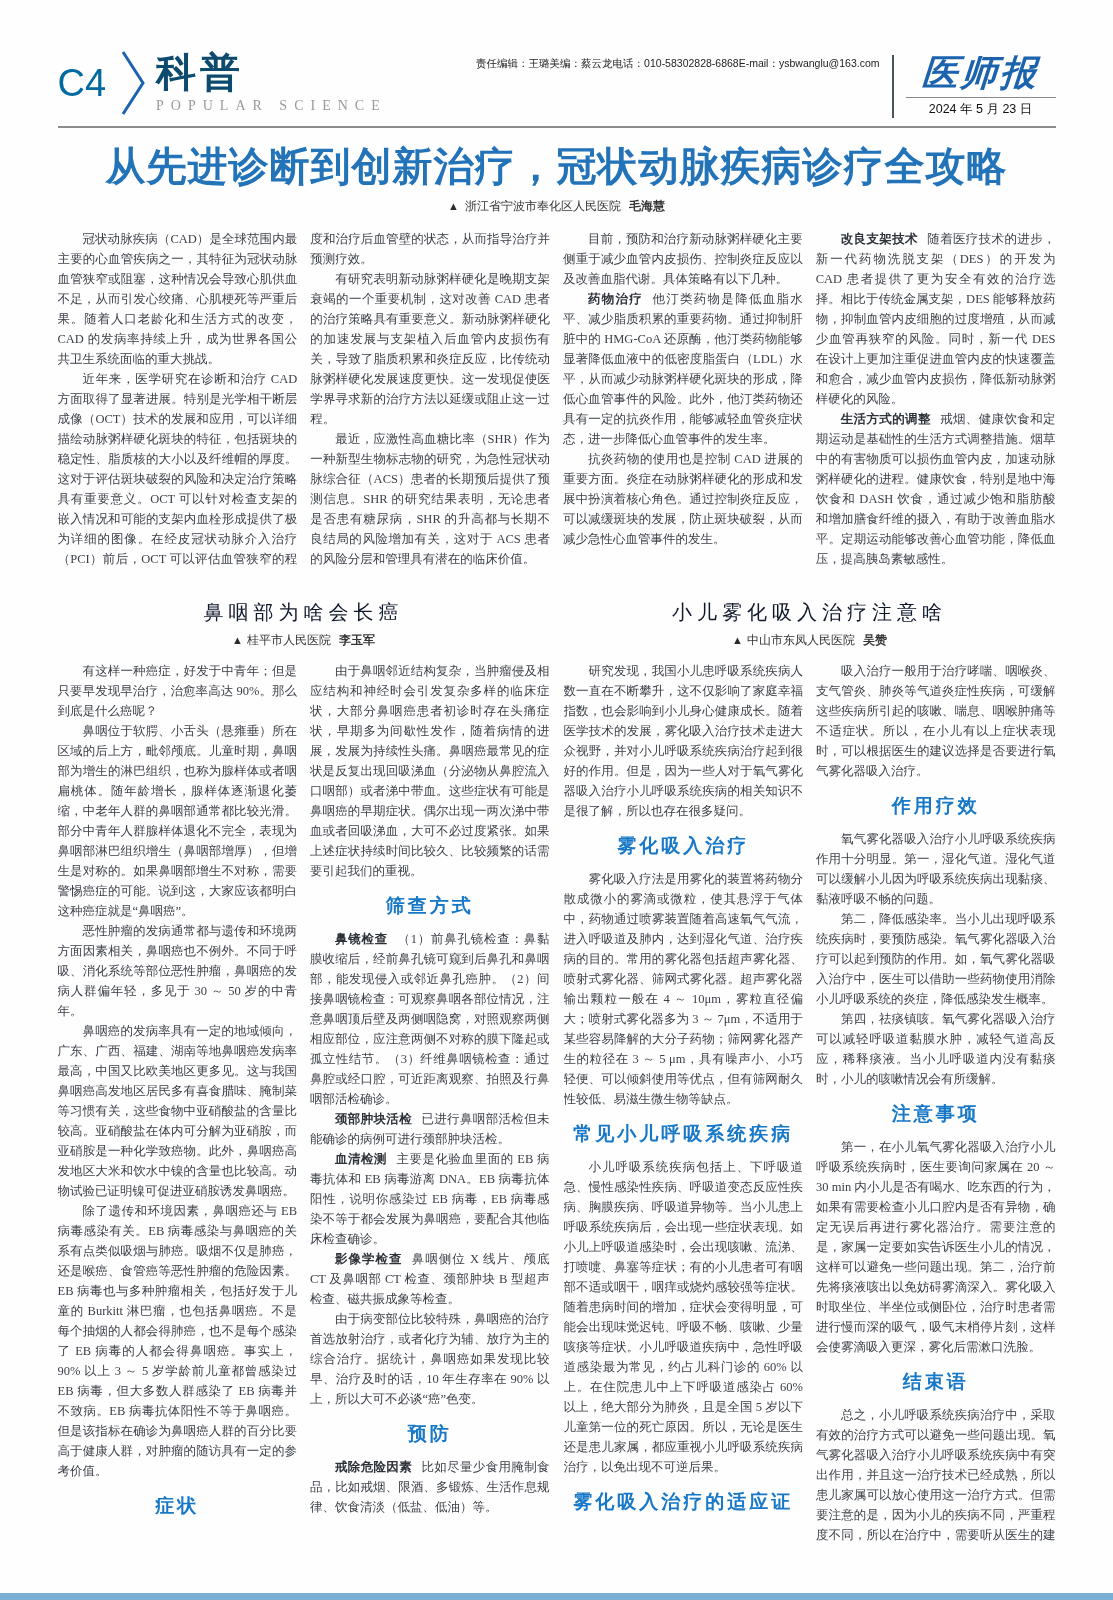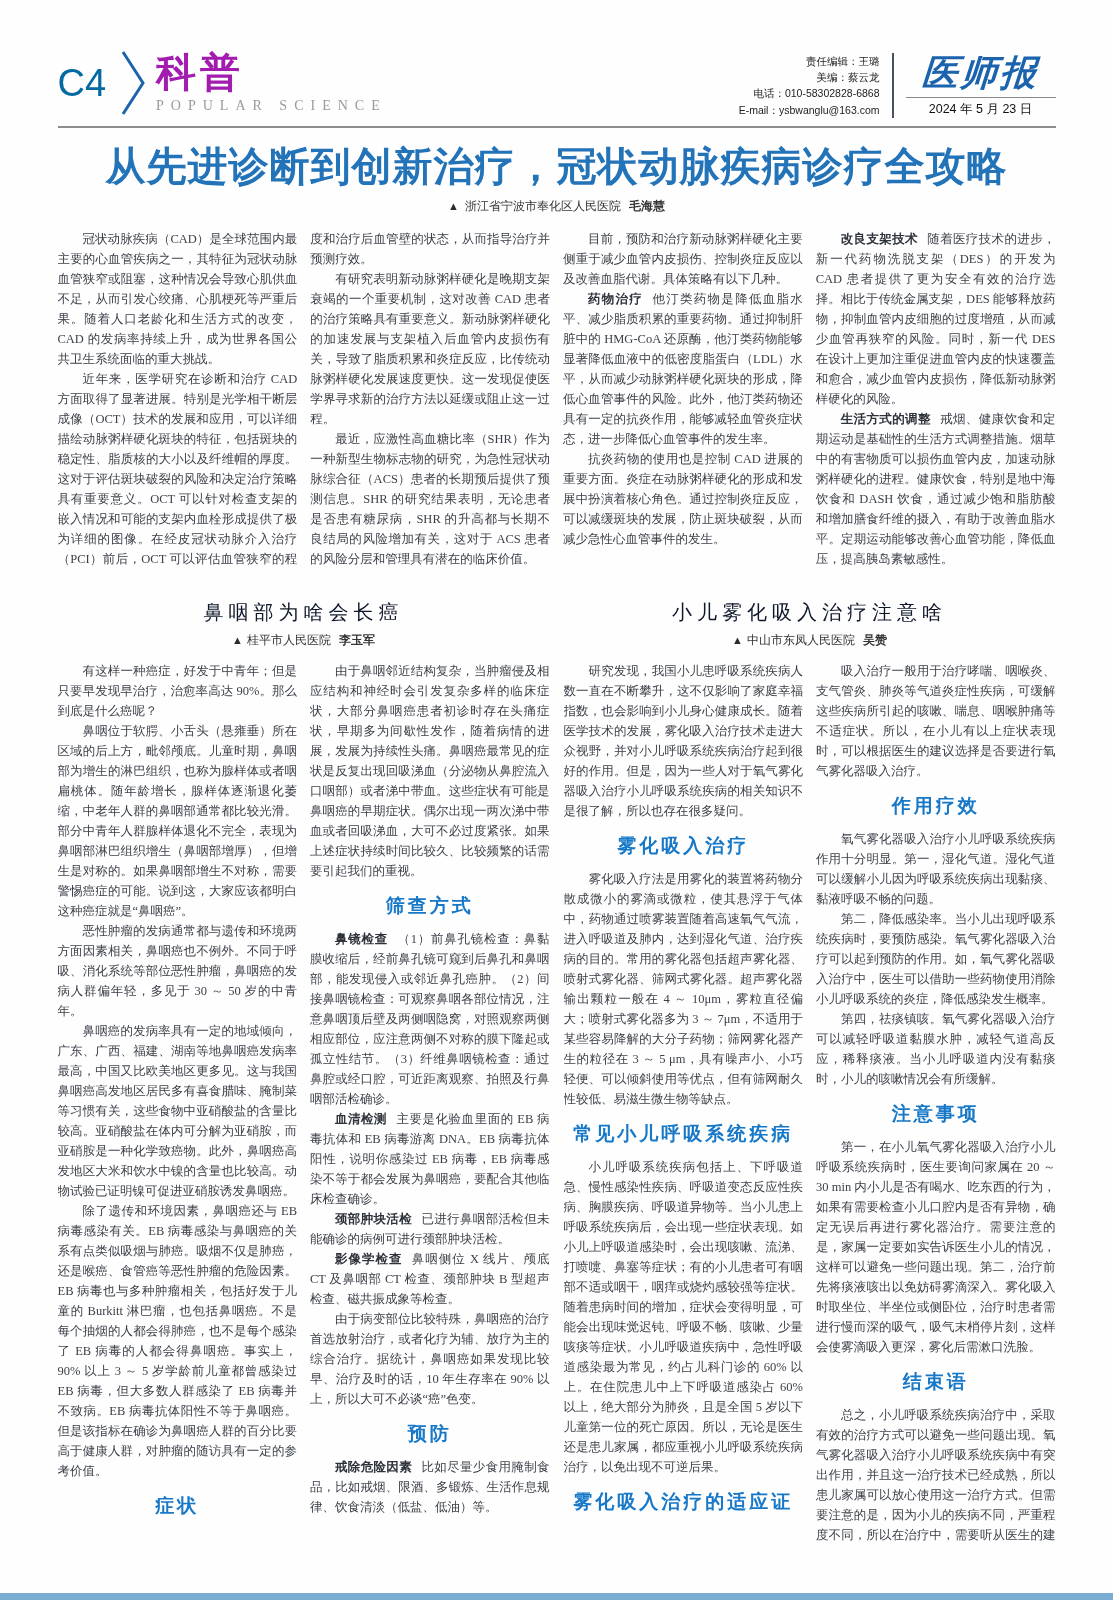--- a/index.html
+++ b/index.html
@@ -7,25 +7,25 @@
         font-family:"Liberation Serif","DejaVu Serif",serif;color:#3a3f47;overflow:hidden;}
   .inner{width:998px;margin:0 auto;}
 
   
   .hdr{display:flex;justify-content:space-between;align-items:flex-end;padding-top:50px;}
   .hdr-left{display:flex;align-items:flex-start;}
   .page-code{font-size:38px;color:#0369a1;font-weight:normal;line-height:1;padding-top:14px;
              font-family:"Liberation Sans",sans-serif;}
   .chevron{margin:0 10px 0 14px;}
   .sec-block{display:flex;flex-direction:column;}
-  .sec-cn{font-size:40px;font-weight:bold;color:#a21caf;line-height:1.1;letter-spacing:4px;
+  .sec-cn{font-size:40px;font-weight:bold;color:#0c4a6e;line-height:1.1;letter-spacing:4px;
           font-family:"Liberation Sans",sans-serif;}
   .sec-en{font-size:14px;color:#9a9a9a;letter-spacing:7px;margin-top:4px;}
   .hdr-right{display:flex;align-items:stretch;padding-bottom:2px;}
-  .contact{display:flex;flex-direction:column;justify-content:flex-end;text-align:right;
+  .contact{display:flex;flex-direction:row;justify-content:flex-end;text-align:right;
            font-size:10.5px;line-height:1.55;color:#222;font-family:"Liberation Sans",sans-serif;}
   .vdiv{width:2px;background:#49525c;margin:0 12px;}
   .mast{display:flex;flex-direction:column;align-items:center;justify-content:flex-end;min-width:150px;}
   .mast-name{font-size:36px;font-weight:bold;font-style:italic;color:#1c63ae;line-height:1.05;
              letter-spacing:3px;transform:skewX(-4deg);}
   .mast-date{font-size:12.5px;color:#111;border-top:1px solid #8a8a8a;margin-top:4px;padding-top:3px;
              width:100%;text-align:center;font-family:"Liberation Sans",sans-serif;}
   .hdr-rule{border-bottom:2px solid #8d8d8d;margin-top:6px;}
 
   
@@ -116,22 +116,22 @@
         <div class="art-body cols2">
             <p>有这样一种癌症，好发于中青年；但是只要早发现早治疗，治愈率高达 90%。那么到底是什么癌呢？</p>
             <p>鼻咽位于软腭、小舌头（悬雍垂）所在区域的后上方，毗邻颅底。儿童时期，鼻咽部为增生的淋巴组织，也称为腺样体或者咽扁桃体。随年龄增长，腺样体逐渐退化萎缩，中老年人群的鼻咽部通常都比较光滑。部分中青年人群腺样体退化不完全，表现为鼻咽部淋巴组织增生（鼻咽部增厚），但增生是对称的。如果鼻咽部增生不对称，需要警惕癌症的可能。说到这，大家应该都明白这种癌症就是“鼻咽癌”。</p>
             <p>恶性肿瘤的发病通常都与遗传和环境两方面因素相关，鼻咽癌也不例外。不同于呼吸、消化系统等部位恶性肿瘤，鼻咽癌的发病人群偏年轻，多见于 30 ～ 50 岁的中青年。</p>
             <p>鼻咽癌的发病率具有一定的地域倾向，广东、广西、福建、湖南等地鼻咽癌发病率最高，中国又比欧美地区更多见。这与我国鼻咽癌高发地区居民多有喜食腊味、腌制菜等习惯有关，这些食物中亚硝酸盐的含量比较高。亚硝酸盐在体内可分解为亚硝胺，而亚硝胺是一种化学致癌物。此外，鼻咽癌高发地区大米和饮水中镍的含量也比较高。动物试验已证明镍可促进亚硝胺诱发鼻咽癌。</p>
             <p>除了遗传和环境因素，鼻咽癌还与 EB 病毒感染有关。EB 病毒感染与鼻咽癌的关系有点类似吸烟与肺癌。吸烟不仅是肺癌，还是喉癌、食管癌等恶性肿瘤的危险因素。EB 病毒也与多种肿瘤相关，包括好发于儿童的 Burkitt 淋巴瘤，也包括鼻咽癌。不是每个抽烟的人都会得肺癌，也不是每个感染了 EB 病毒的人都会得鼻咽癌。事实上，90% 以上 3 ～ 5 岁学龄前儿童都曾感染过 EB 病毒，但大多数人群感染了 EB 病毒并不致病。EB 病毒抗体阳性不等于鼻咽癌。但是该指标在确诊为鼻咽癌人群的百分比要高于健康人群，对肿瘤的随访具有一定的参考价值。</p>
             <div class="subhead">症状</div>
             <p>由于鼻咽邻近结构复杂，当肿瘤侵及相应结构和神经时会引发复杂多样的临床症状，大部分鼻咽癌患者初诊时存在头痛症状，早期多为间歇性发作，随着病情的进展，发展为持续性头痛。鼻咽癌最常见的症状是反复出现回吸涕血（分泌物从鼻腔流入口咽部）或者涕中带血。这些症状有可能是鼻咽癌的早期症状。偶尔出现一两次涕中带血或者回吸涕血，大可不必过度紧张。如果上述症状持续时间比较久、比较频繁的话需要引起我们的重视。</p>
             <div class="subhead">筛查方式</div>
             <p><b class="lead">鼻镜检查</b>（1）前鼻孔镜检查：鼻黏膜收缩后，经前鼻孔镜可窥到后鼻孔和鼻咽部，能发现侵入或邻近鼻孔癌肿。（2）间接鼻咽镜检查：可观察鼻咽各部位情况，注意鼻咽顶后壁及两侧咽隐窝，对照观察两侧相应部位，应注意两侧不对称的膜下隆起或孤立性结节。（3）纤维鼻咽镜检查：通过鼻腔或经口腔，可近距离观察、拍照及行鼻咽部活检确诊。</p>
+            <p><b class="lead">颈部肿块活检</b>已进行鼻咽部活检但未能确诊的病例可进行颈部肿块活检。</p>
             <p><b class="lead">血清检测</b>主要是化验血里面的 EB 病毒抗体和 EB 病毒游离 DNA。EB 病毒抗体阳性，说明你感染过 EB 病毒，EB 病毒感染不等于都会发展为鼻咽癌，要配合其他临床检查确诊。</p>
-            <p><b class="lead">颈部肿块活检</b>已进行鼻咽部活检但未能确诊的病例可进行颈部肿块活检。</p>
             <p><b class="lead">影像学检查</b>鼻咽侧位 X 线片、颅底 CT 及鼻咽部 CT 检查、颈部肿块 B 型超声检查、磁共振成象等检查。</p>
             <p>由于病变部位比较特殊，鼻咽癌的治疗首选放射治疗，或者化疗为辅、放疗为主的综合治疗。据统计，鼻咽癌如果发现比较早、治疗及时的话，10 年生存率在 90% 以上，所以大可不必谈“癌”色变。</p>
             <div class="subhead">预防</div>
             <p><b class="lead">戒除危险因素</b>比如尽量少食用腌制食品，比如戒烟、限酒、多锻炼、生活作息规律、饮食清淡（低盐、低油）等。</p>
           </div>
       </div>
 
       <div class="sub-art">
         <div class="sub-title">小儿雾化吸入治疗注意啥</div>
         <div class="sub-byline">

